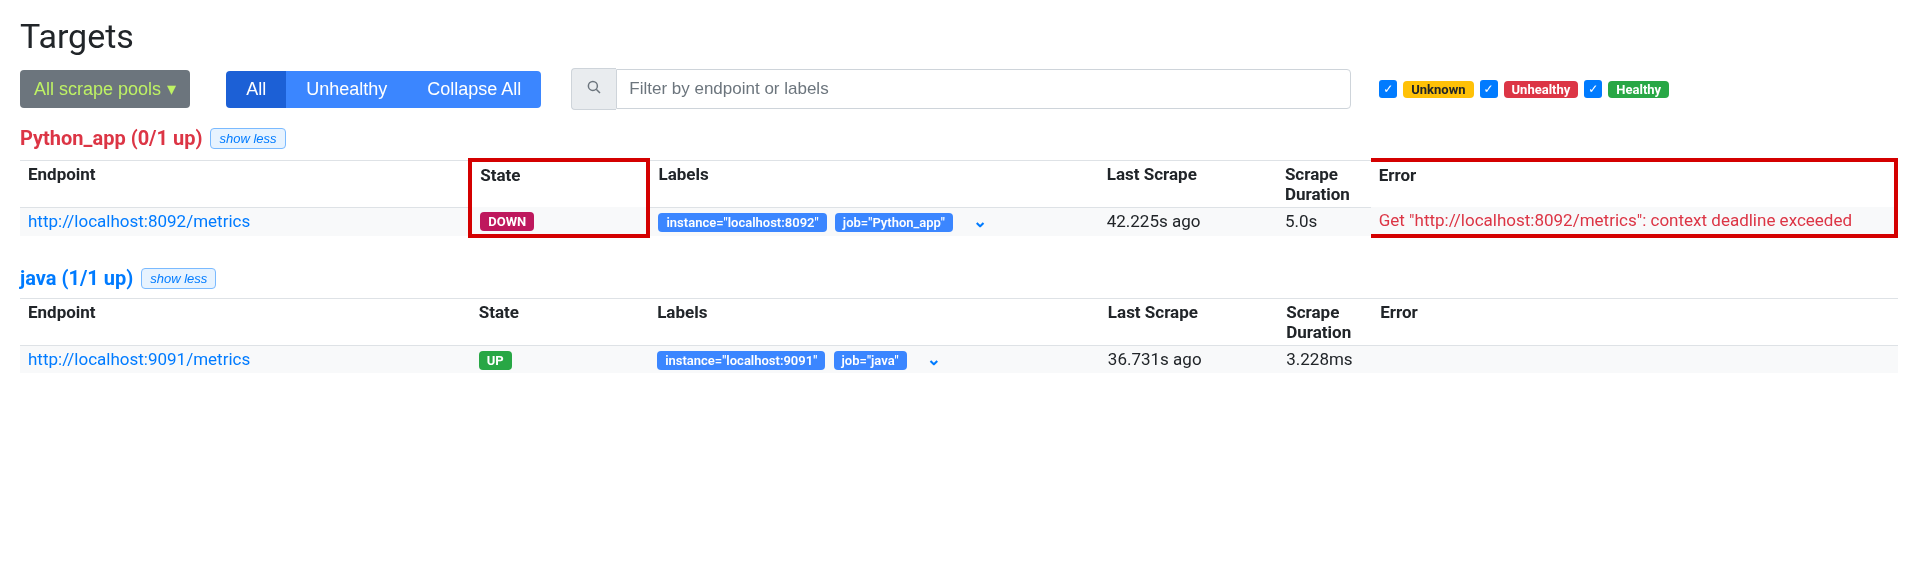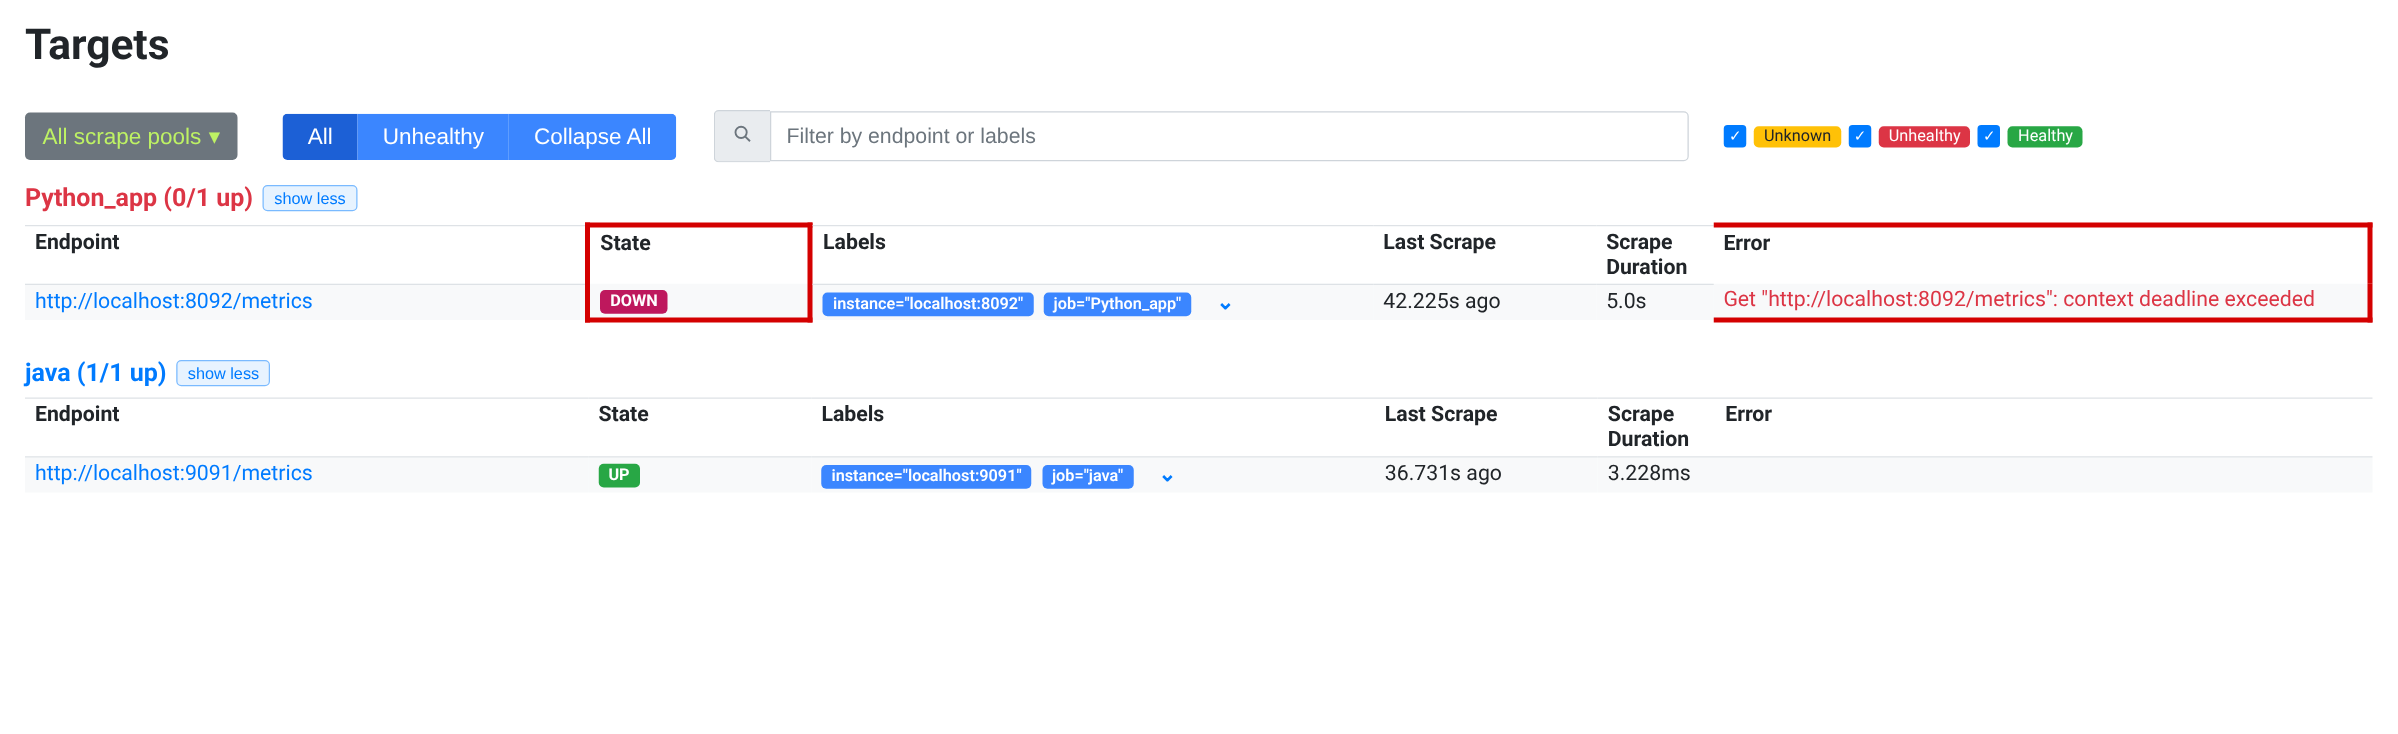--- a/index.html
+++ b/index.html
@@ -1,40 +1,40 @@
 <!DOCTYPE html>
 <html><head>
 <meta charset="utf-8">
 <style>
   * { box-sizing: border-box; margin: 0; padding: 0; }
   body { font-family: -apple-system, BlinkMacSystemFont, "Segoe UI", Roboto, Helvetica, Arial, sans-serif; font-size: 16px; color: #212529; background: #fff; }
   .page { padding: 16px 20px; }
-  h1.page-title { font-size: 34px; font-weight: 700; margin-bottom: 32px; }
+  h1.page-title { font-size: 34px; font-weight: 400; margin-bottom: 12px; }
   .toolbar { display: flex; align-items: center; gap: 0; margin-bottom: 16px; }
   .btn { display: inline-flex; align-items: center; padding: 8px 20px; font-size: 18px; border: none; cursor: pointer; border-radius: 0; }
   .btn-secondary { background: #6c757d; color: #bef264; border-radius: 4px; padding: 8px 14px; }
   .btn-secondary .caret { margin-left: 6px; }
   .btn-group { display: inline-flex; border-radius: 4px; overflow: hidden; margin-left: 36px; }
   .btn-primary { background: #3b86ff; color: #fff; }
   .btn-primary.active { background: #1c60d6; }
   .search-wrap { display: flex; align-items: center; margin-left: 30px; flex: 1; max-width: 780px; }
   .search-pre { background: #e9ecef; border: 1px solid #ced4da; border-right: none; padding: 9px 13px; border-radius: 4px 0 0 4px; color: #6c757d; }
   .search-input { flex: 1; border: 1px solid #ced4da; border-radius: 0 4px 4px 0; padding: 9px 12px; font-size: 17px; color: #495057; }
   .search-input::placeholder { color: #6c757d; }
   .legend { display: flex; align-items: center; gap: 6px; margin-left: 28px; }
   .check { width: 18px; height: 18px; background: #007bff; border-radius: 3px; display: inline-flex; align-items: center; justify-content: center; color: #fff; font-size: 12px; }
-  .pill { display: inline-block; padding: 1px 8px; font-size: 13px; font-weight: 400; border-radius: 4px; color: #fff; }
+  .pill { display: inline-block; padding: 1px 8px; font-size: 13px; font-weight: 700; border-radius: 4px; color: #fff; }
   .pill-unknown { background: #ffc107; color: #212529; }
   .pill-unhealthy { background: #dc3545; }
   .pill-healthy { background: #28a745; }
   .group-head { display: flex; align-items: center; gap: 8px; margin-bottom: 8px; }
   .group-title { font-size: 20px; font-weight: 700; }
   .group-title.down { color: #dc3545; }
   .group-title.up { color: #007bff; }
-  .showless { font-size: 13px; background: #e7f3ff; color: #007bff; border: 1px solid #7abaff; padding: 2px 8px; border-radius: 4px; cursor: pointer; }
+  .showless { font-size: 13px; background: #e7f3ff; color: #007bff; border: 1px solid #7abaff; padding: 2px 8px; border-radius: 4px; cursor: pointer; font-style: italic; }
   table { width: 100%; border-collapse: collapse; margin-bottom: 28px; table-layout: fixed; }
   th, td { text-align: left; padding: 3px 8px; border-top: 1px solid #dee2e6; vertical-align: top; font-size: 17px; }
   th { font-weight: 700; border-bottom: 1px solid #dee2e6; }
   td { background: #f8f9fa; }
   col.c-end { width: 24%; }
   col.c-state { width: 9.5%; }
   col.c-labels { width: 24%; }
   col.c-last { width: 9.5%; }
   col.c-dur { width: 5%; }
   col.c-err { width: 28%; }

